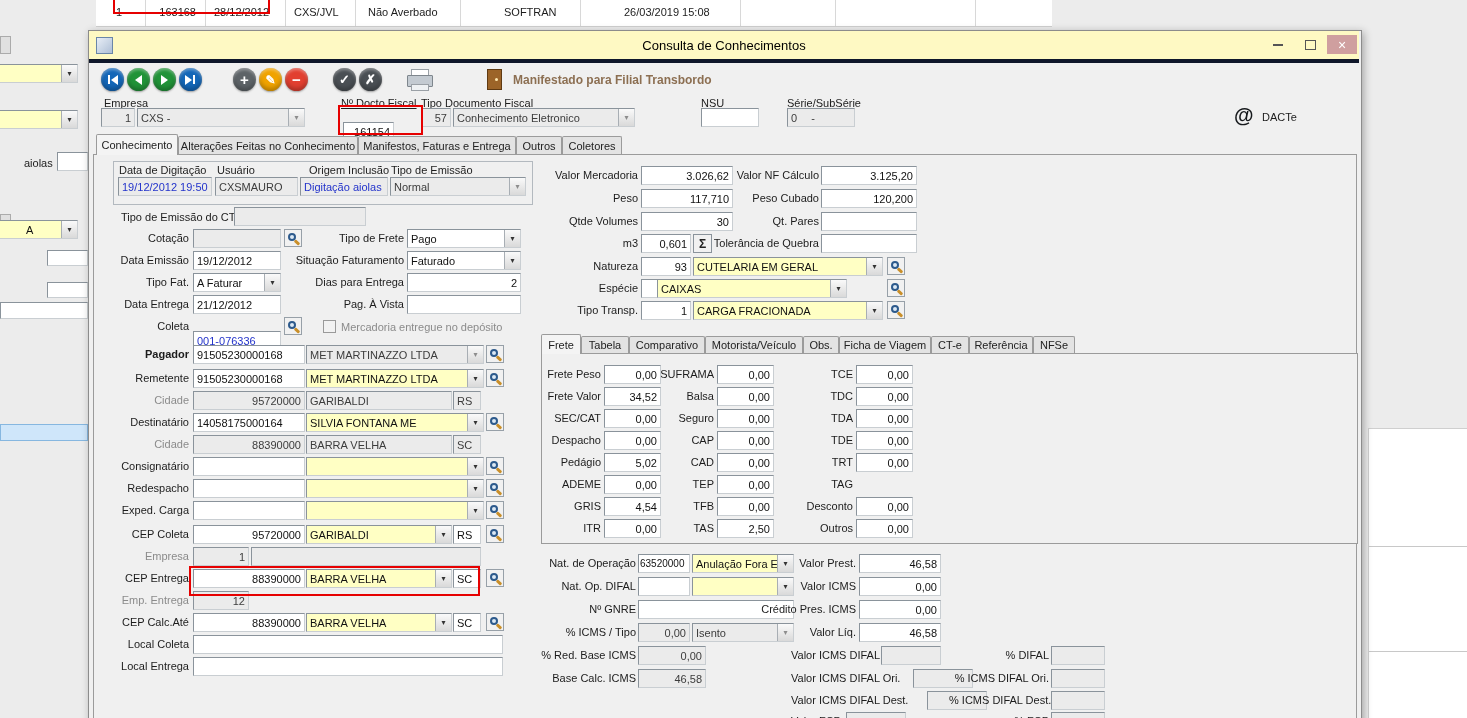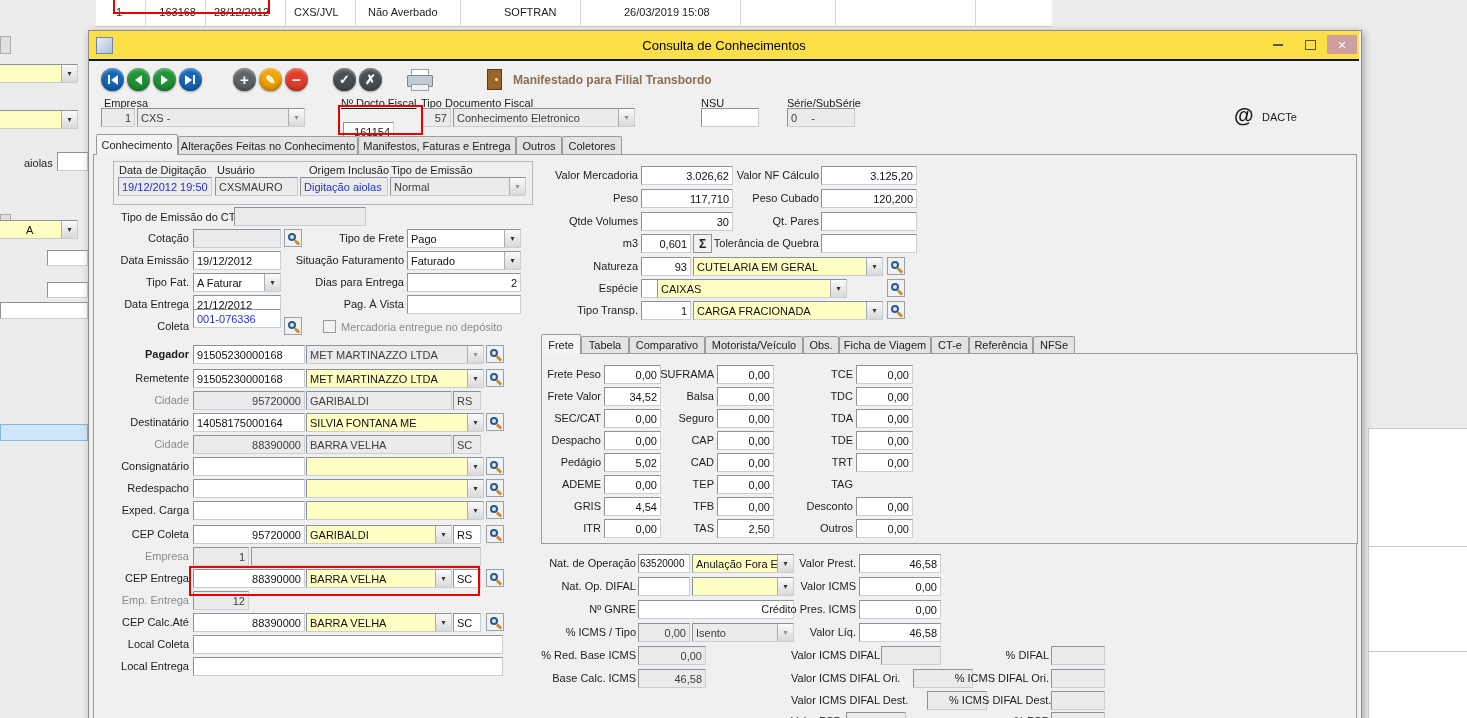--- a/index.html
+++ b/index.html
@@ -91,21 +91,21 @@
   <div class="f" style="left:0;top:302px;width:88px;height:17px"></div>
   <div class="ab" style="left:0;top:424px;width:88px;height:17px;background:#cfe6fa;border:1px solid #86b7e0;box-sizing:border-box"></div>
 
   <div class="ab" style="left:1368px;top:428px;width:99px;height:290px;background:#fff;border-left:1px solid #cfcfcf;border-top:1px solid #cfcfcf">
     <div class="hline" style="left:0;top:117px;width:99px"></div>
     <div class="hline" style="left:0;top:222px;width:99px"></div>
   </div>
 
   <div class="ab" id="win" style="left:88px;top:30px;width:1272px;height:700px;background:#f0f0f0;border:1px solid #8c8c8c;box-shadow:2px 2px 8px rgba(0,0,0,.30)">
 
-    <div class="ab" style="left:0;top:0;width:1270px;height:28px;background:#fde047;border-bottom:2px solid #0f172a">
+    <div class="ab" style="left:0;top:0;width:1270px;height:28px;background:#fef9c3;border-bottom:4px solid #0f172a">
       <span class="ab" style="left:7px;top:6px;width:15px;height:15px;border:1px solid #6a86a8;background:linear-gradient(135deg,#e8eef6,#aebfd6)"></span>
       <div class="ab" style="left:0;right:0;top:7px;text-align:center;font-size:13px;color:#000">Consulta de Conhecimentos</div>
       <div class="ab" style="left:1174px;top:4px;width:30px;height:19px;display:flex;align-items:center;justify-content:center">
         <span style="width:10px;height:2px;background:#555"></span>
       </div>
       <div class="ab" style="left:1206px;top:4px;width:30px;height:19px;display:flex;align-items:center;justify-content:center">
         <span style="width:9px;height:8px;border:1px solid #555"></span>
       </div>
       <div class="ab" style="left:1238px;top:4px;width:30px;height:19px;background:#cf9f9f;display:flex;align-items:center;justify-content:center;color:#fff;font-size:14px">×</div>
     </div>
@@ -214,21 +214,21 @@
     </div>
     <span class="lb rt" style="left:200px;top:245px;width:115px;z-index:2">Dias para Entrega</span>
     <div class="f num" style="left:318px;top:242px;width:114px;z-index:2">2</div>
 
     <span class="lb rt" style="left:8px;top:267px;width:92px;z-index:2">Data Entrega</span>
     <div class="f" style="left:104px;top:264px;width:88px;z-index:2">21/12/2012</div>
     <span class="lb rt" style="left:200px;top:267px;width:115px;z-index:2">Pag. À Vista</span>
     <div class="f" style="left:318px;top:264px;width:114px;z-index:2"></div>
 
     <span class="lb rt" style="left:8px;top:289px;width:92px;z-index:2">Coleta</span>
-    <div class="f bl" style="left:104px;top:278px;width:88px;z-index:2">001-076336</div>
+    <div class="f bl" style="left:104px;top:300px;width:88px;z-index:2">001-076336</div>
     <div class="sb" style="left:195px;top:286px;z-index:2"></div>
     <div class="chk" style="left:234px;top:289px;z-index:2"></div>
     <span class="lb gyl" style="left:252px;top:290px;z-index:2">Mercadoria entregue no depósito</span>
 
     <span class="lb rt bold" style="left:8px;top:317px;width:92px;z-index:2">Pagador</span>
     <div class="f" style="left:104px;top:314px;width:112px;z-index:2">91505230000168</div>
     <div class="f gy cmb" style="left:217px;top:314px;width:178px;z-index:2">
       <span>MET MARTINAZZO LTDA</span>
       <i class="ar">▾</i>
     </div>

